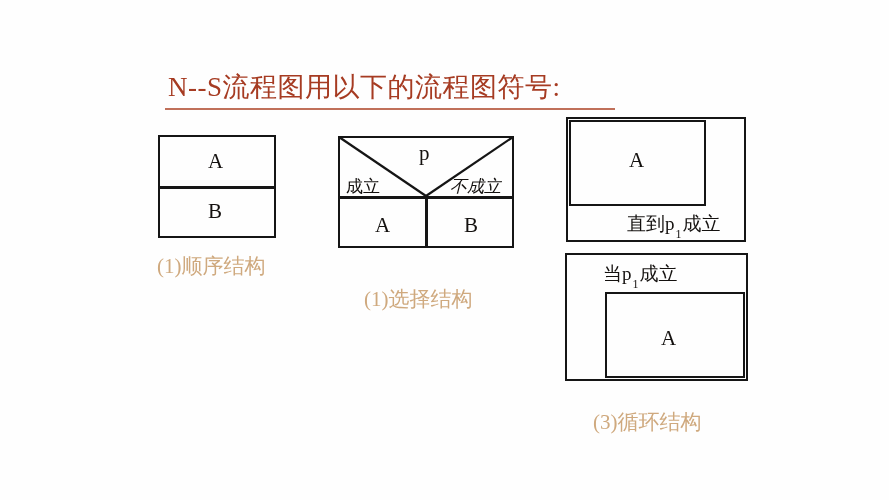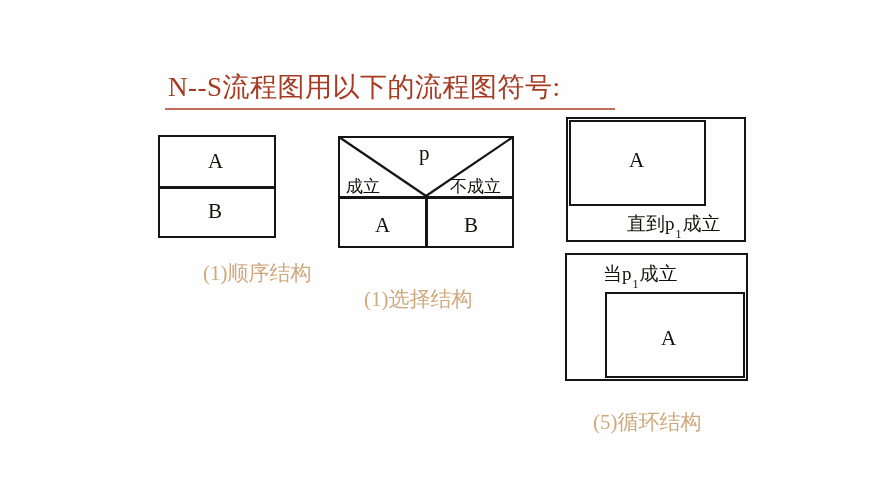--- a/index.html
+++ b/index.html
@@ -115,36 +115,36 @@
   <div>
 
     <div class="frame" style="left:158px; top:135px; width:118px; height:103px;"></div>
 
     <div class="hline" style="left:158px; top:186px; width:118px;"></div>
 
     <div class="fig-text latin" style="left:208px; top:149px;">A</div>
 
     <div class="fig-text latin" style="left:208px; top:199px;">B</div>
 
-    <div class="caption" style="left:157px; top:259px;margin-left:46px;">(1)顺序结构</div>
+    <div class="caption" style="left:157px; top:252px;">(1)顺序结构</div>
   </div>
 
   <div>
 
     <div class="frame" style="left:338px; top:136px; width:176px; height:112px;"></div>
 
     <div class="hline" style="left:338px; top:196px; width:176px;"></div>
 
     <div class="vline" style="left:425px; top:196px; height:52px;"></div>
 
     <div class="fig-text latin" style="left:419px; top:141px;">p</div>
 
     <div class="fig-text cjk-sm" style="left:346px; top:175px;">成立</div>
 
-    <div class="fig-text cjk-sm" style="left:450px; top:175px;">不成立</div>
+    <div class="fig-text cjk-sm" style="left:450px; top:175px;font-style:italic;">不成立</div>
 
     <div class="fig-text latin" style="left:375px; top:213px;">A</div>
 
     <div class="fig-text latin" style="left:464px; top:213px;">B</div>
 
     <div class="caption" style="left:364px; top:285px;">(1)选择结构</div>
   </div>
 
   <div>
 
@@ -160,21 +160,21 @@
   <div>
 
     <div class="frame" style="left:565px; top:253px; width:183px; height:128px;"></div>
 
     <div class="frame" style="left:605px; top:292px; width:140px; height:86px;"></div>
 
     <div class="fig-text cjk" style="left:603px; top:261px;"><span>当p</span><span class="sub">1</span><span>成立</span></div>
 
     <div class="fig-text latin" style="left:661px; top:326px;">A</div>
 
-    <div class="caption" style="left:593px; top:408px;">(5)循环结构</div>
+    <div class="caption" style="left:593px; top:408px;">(3)循环结构</div>
   </div>
 
   <svg class="diag-overlay" viewBox="0 0 889 500">
     <line x1="339" y1="137" x2="426" y2="196" stroke="#151515" stroke-width="2.2"></line>
     <line x1="513" y1="137" x2="426" y2="196" stroke="#151515" stroke-width="2.2"></line>
   </svg>
 
 </div>
 
 </body></html>

